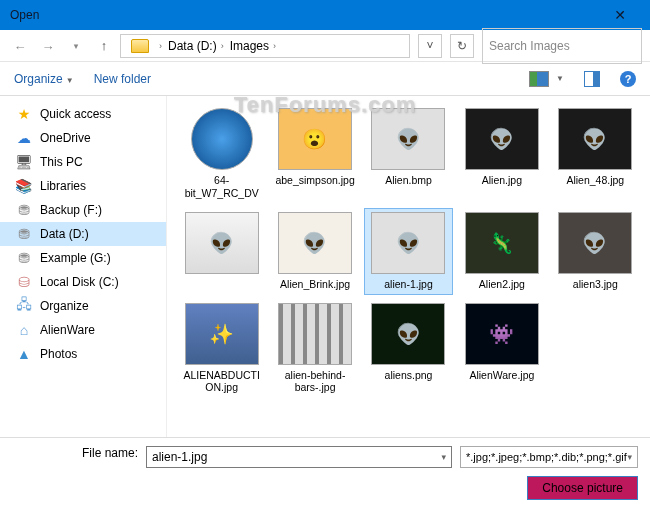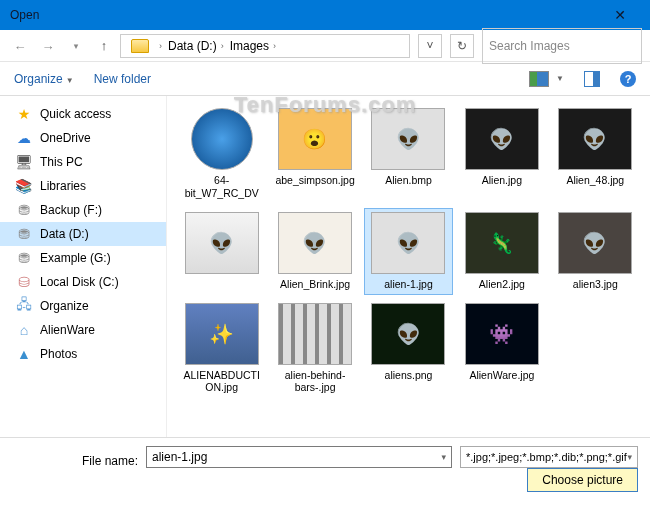--- a/index.html
+++ b/index.html
@@ -46,26 +46,26 @@
 .content { flex: 1; padding: 8px 10px; overflow-y: auto; border-left: 1px solid #eee; }
 .grid { display: grid; grid-template-columns: repeat(5, 1fr); gap: 4px 4px; }
 .item { text-align: center; padding: 3px; border: 1px solid transparent; cursor: pointer; }
 .item.selected { border: 1px solid #7ab7ef; background: #cce8ff; }
 .thumb { width: 74px; height: 62px; margin: 0 auto 4px; background: #333; border: 1px solid #aaa; display: flex; align-items: center; justify-content: center; font-size: 20px; color: #fff; }
 .item .name { font-size: 10.5px; line-height: 1.2; word-break: break-word; max-height: 26px; overflow: hidden; }
 
 .watermark { position: absolute; top: 92px; left: 50%; transform: translateX(-50%); font-size: 22px; font-weight: bold; color: rgba(210,210,210,0.9); text-shadow: 1px 1px 2px rgba(150,150,150,0.5); pointer-events: none; z-index: 5; letter-spacing: 1px; }
 
 .footer { padding: 8px 12px; border-top: 1px solid #ddd; }
-.frow { display: flex; align-items: flex-end; gap: 8px; margin-bottom: 0; }
+.frow { display: flex; align-items: flex-start; gap: 8px; margin-bottom: 8px; }
 .frow .lbl { font-size: 12px; width: 126px; text-align: right; }
 .fname-input { flex: 1; height: 22px; border: 1px solid #7a7a7a; padding: 0 5px; font-size: 12px; display: flex; align-items: center; justify-content: space-between; }
 .filter { width: 178px; height: 22px; border: 1px solid #aaa; padding: 0 5px; font-size: 11px; display: flex; align-items: center; justify-content: space-between; overflow: hidden; white-space: nowrap; }
 .btnrow { display: flex; justify-content: flex-end; gap: 8px; }
-.btn { height: 24px; padding: 0 14px; border: 1px solid #aaa; background: #fef9c3; font-size: 12px; cursor: pointer; }
+.btn { height: 24px; padding: 0 14px; border: 1px solid #aaa; background: #be185d; font-size: 12px; cursor: pointer; }
 .btn.primary { border: 1px solid #3a7ec4; }
 
 
 .th-cd { background: radial-gradient(circle,#4aa0e8,#0a4a8a); border-radius: 50%; width: 62px; height: 62px; }
 .th-abe { background: #f8c060; }
 .th-alien { background: #e0e0e0; color: #666; }
 .th-alien-dark { background: #1a1a1a; }
 .th-alien-bg { background: linear-gradient(#f4f4f4,#dcdcdc); color:#888; }
 .th-brink { background: #f4f0e8; color:#888; }
 .th-a2 { background: #2a3020; color:#c0d080; }

